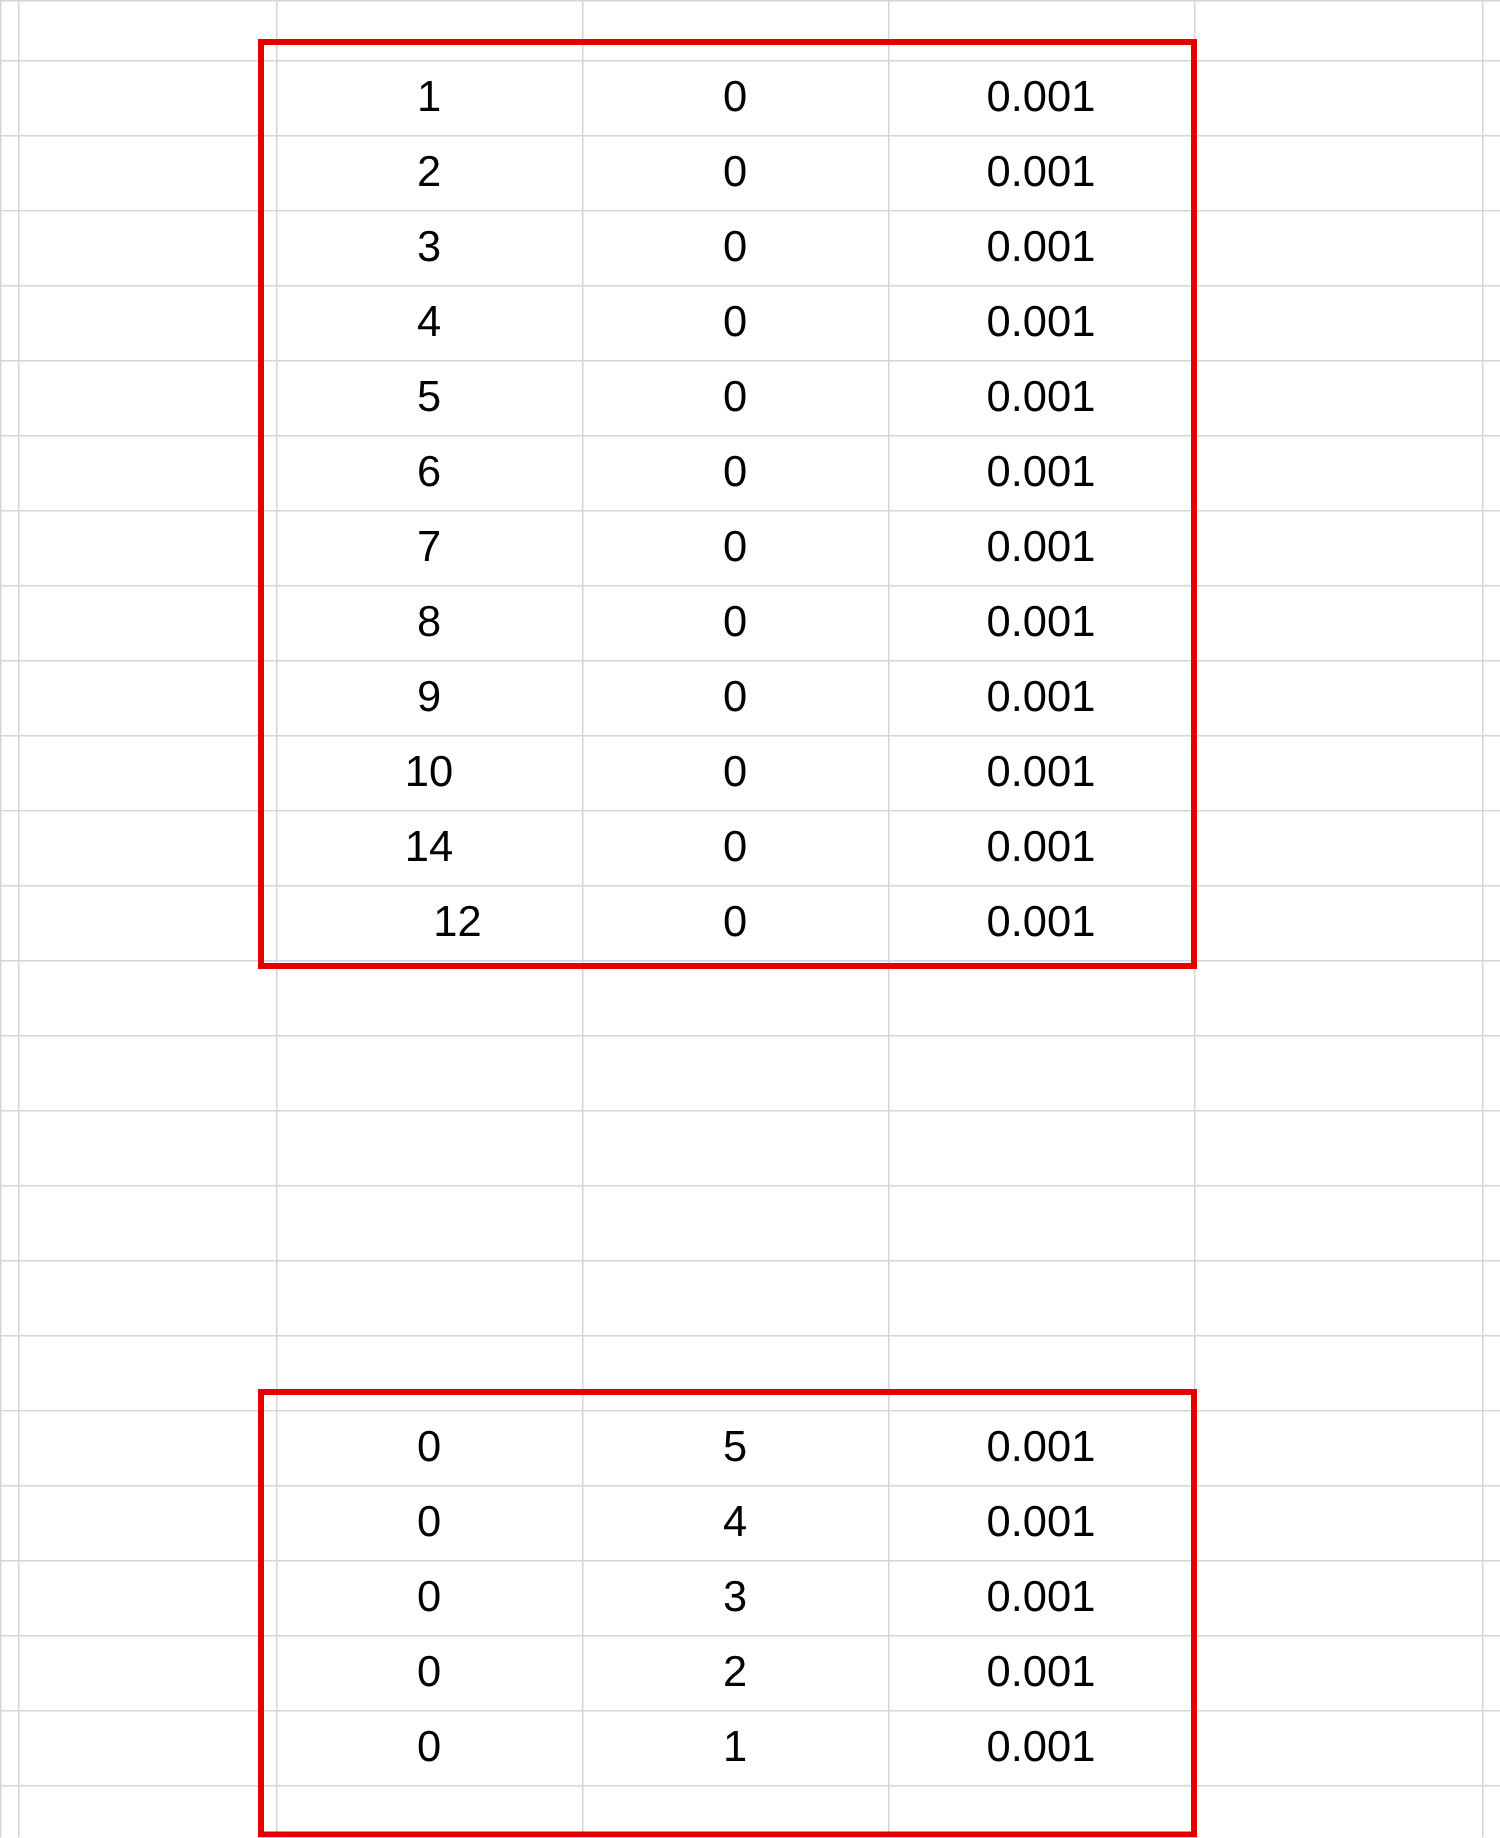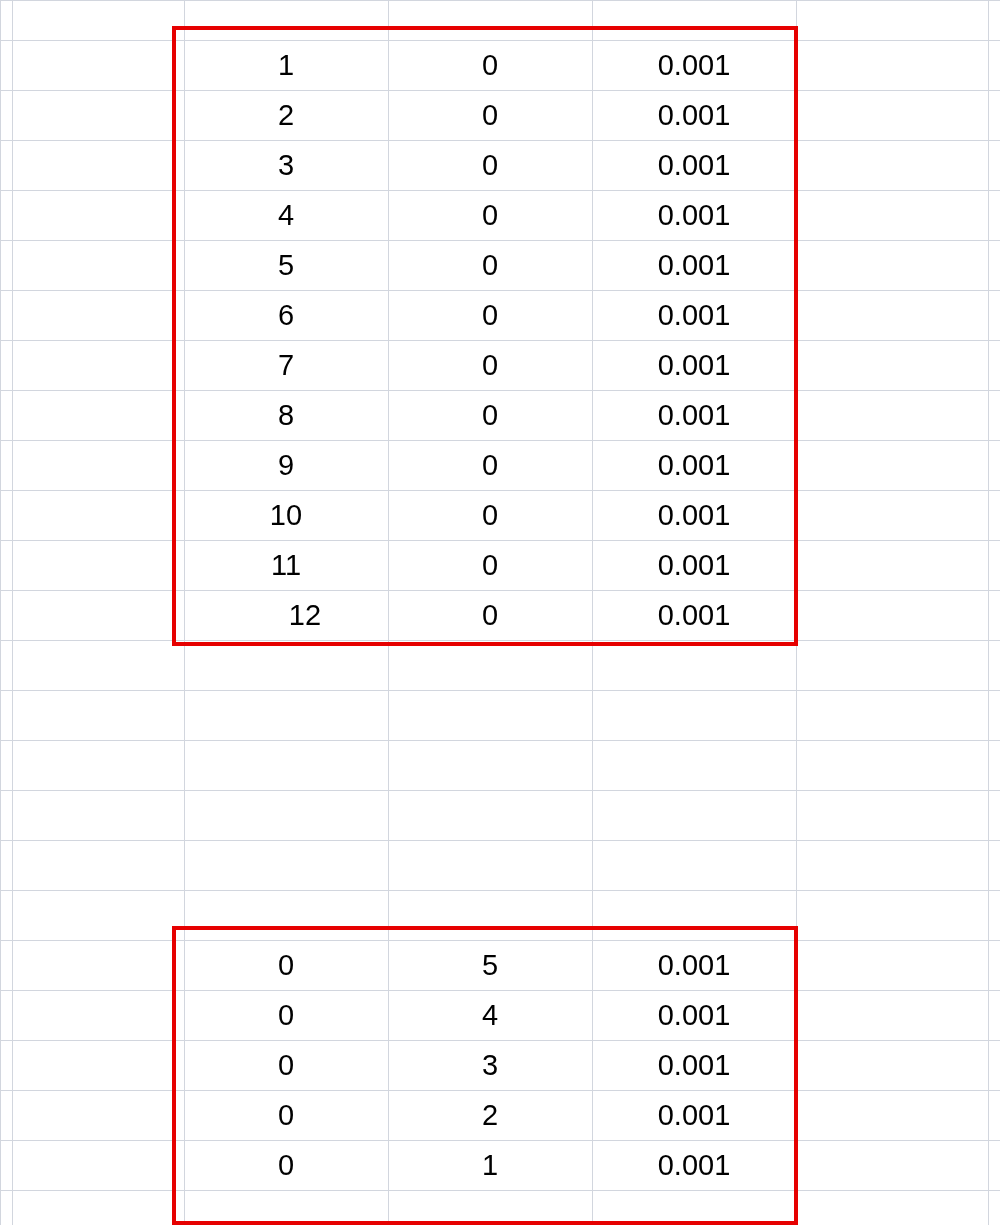--- a/index.html
+++ b/index.html
@@ -155,21 +155,21 @@
     <div class="cell" style="left: 184px; top: 490px; width: 204px; height: 50px; text-align: center;">
       <span class="cell-text">10</span>
     </div>
     <div class="cell" style="left: 388px; top: 490px; width: 204px; height: 50px;">
       <span class="cell-text">0</span>
     </div>
     <div class="cell" style="left: 592px; top: 490px; width: 204px; height: 50px;">
       <span class="cell-text">0.001</span>
     </div>
     <div class="cell" style="left: 184px; top: 540px; width: 204px; height: 50px;">
-      <span class="cell-text">11</span>
+      <span class="cell-text">14</span>
     </div>
     <div class="cell" style="left: 388px; top: 540px; width: 204px; height: 50px;">
       <span class="cell-text">0</span>
     </div>
     <div class="cell" style="left: 592px; top: 540px; width: 204px; height: 50px;">
       <span class="cell-text">0.001</span>
     </div>
     <div class="cell" style="left: 184px; top: 590px; width: 204px; height: 50px; padding-left: 48px;">
       <span class="cell-text">12</span>
     </div>

